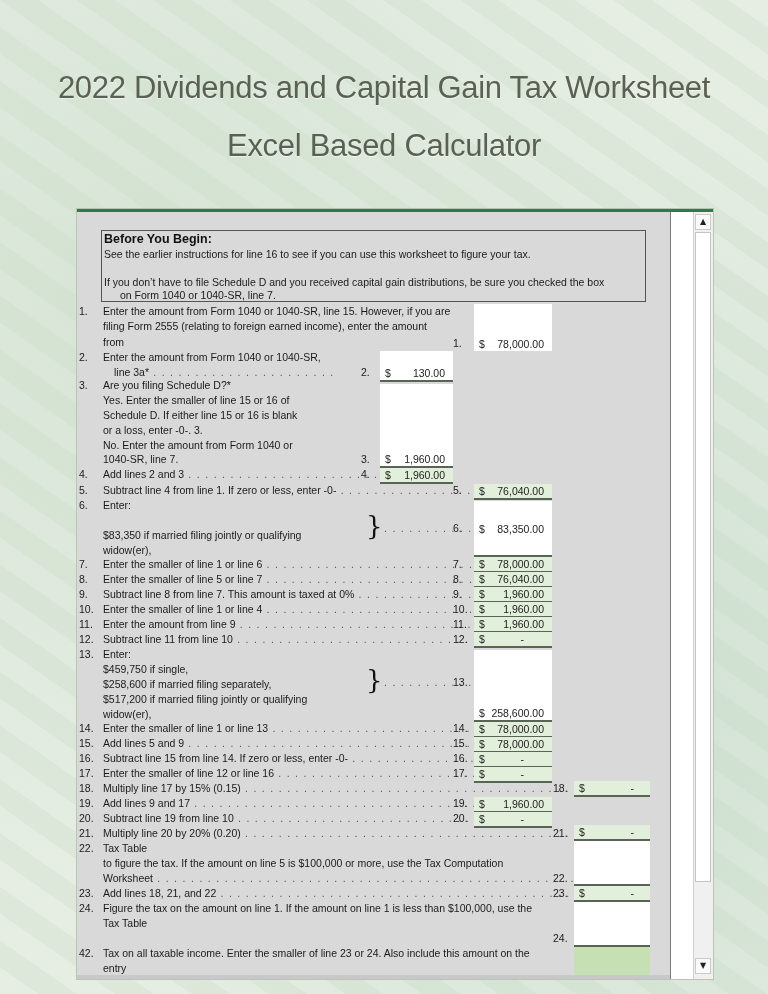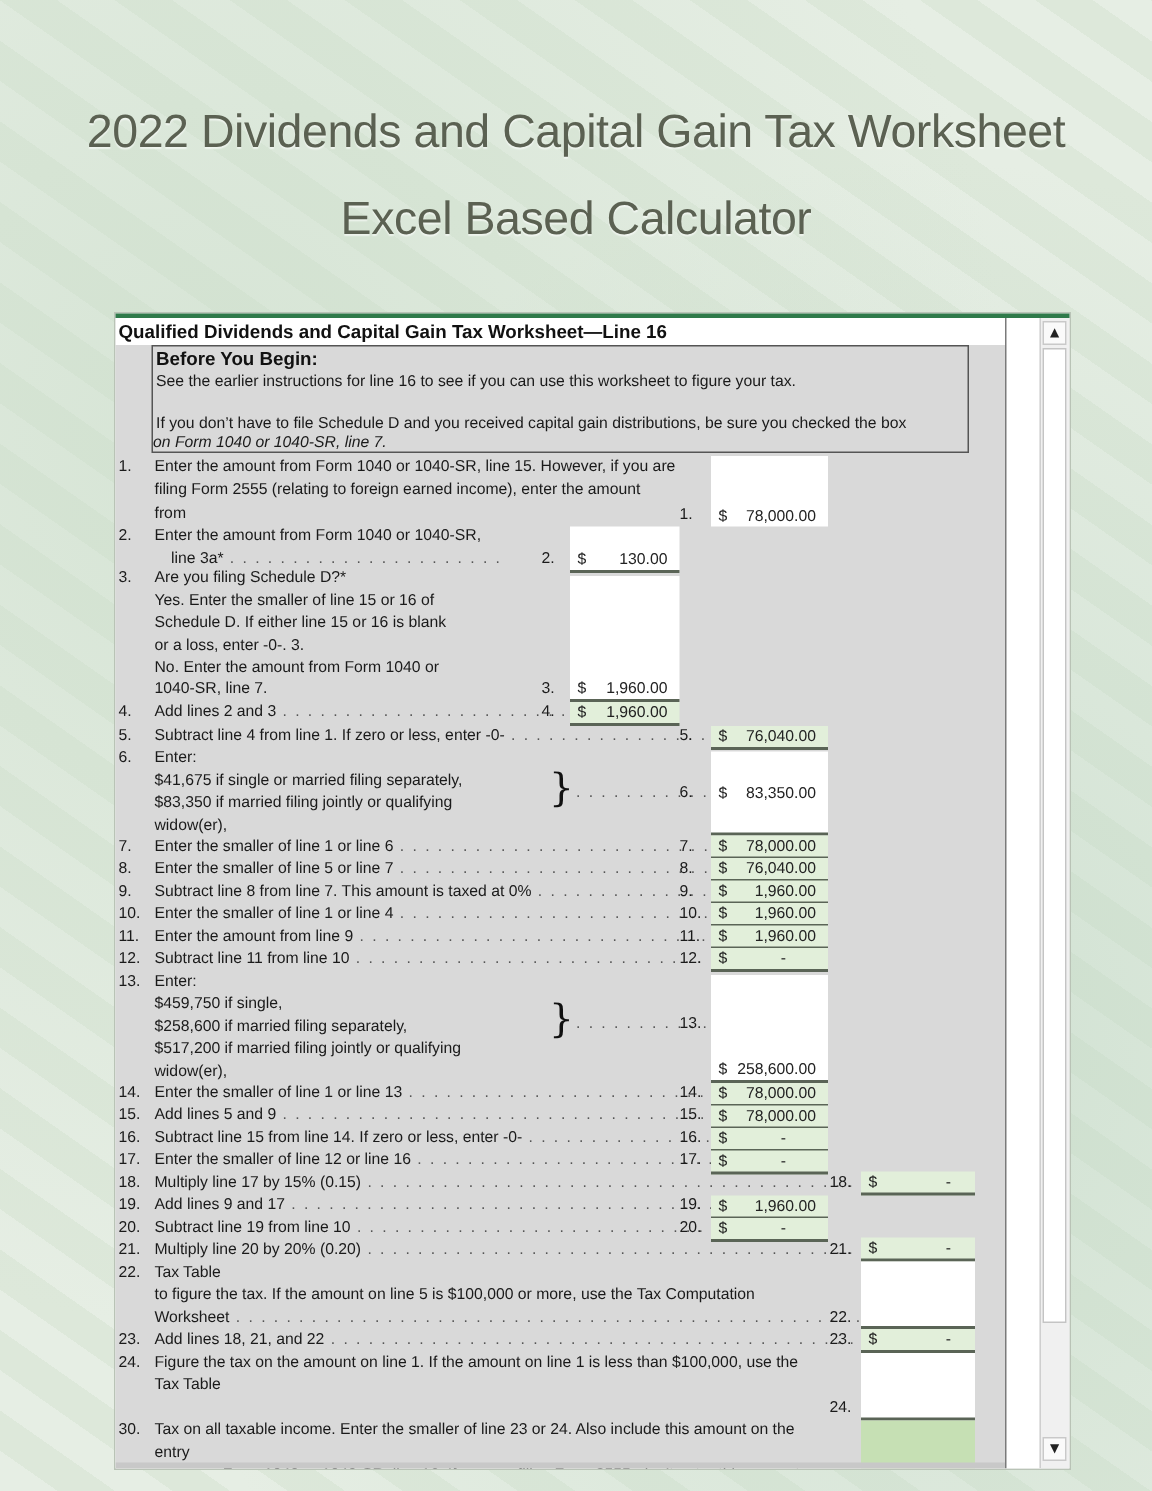--- a/index.html
+++ b/index.html
@@ -83,27 +83,26 @@
 </style>
 </head>
 <body>
 
 <div id="title1" class="title">2022 Dividends and Capital Gain Tax Worksheet</div>
 <div id="title2" class="title">Excel Based Calculator</div>
 
 <div class="sheet">
   <div class="grid-area">
 
-    <div class="hdr">Qualified Dividends and Capital Gain Tax Worksheet—Line 16</div>
 
     <div class="before-box">
       <div class="before-title">Before You Begin:</div>
       <div class="txt" style="left:2px;top:16px;">See the earlier instructions for line 16 to see if you can use this worksheet to figure your tax.</div>
       <div class="txt" style="left:2px;top:44px;">If you don’t have to file Schedule D and you received capital gain distributions, be sure you checked the box</div>
-      <div class="txt" style="left:0;top:57px;font-style:italic;">on Form 1040 or 1040-SR, line 7.</div>
+      <div class="txt" style="left:18px;top:57px;">on Form 1040 or 1040-SR, line 7.</div>
     </div>
 
     <div class="lnum" style="top:92px;">1.</div>
     <div class="txt" style="left:26px;top:92px;">Enter the amount from Form 1040 or 1040-SR, line 15. However, if you are</div>
     <div class="txt" style="left:26px;top:107px;">filing Form 2555 (relating to foreign earned income), enter the amount</div>
     <div class="txt" style="left:26px;top:123px;">from</div>
     <div class="lref" style="left:376px;top:124px;">1.</div>
     <div class="cell" style="left:397px;top:92px;width:78px;height:47px;background:#fff;">
       <span class="dollar">$</span>
       <span class="amt">78,000.00</span>
@@ -142,21 +141,20 @@
     <div class="lnum" style="top:271px;">5.</div>
     <div class="txt" style="left:26px;top:271px;"><span>Subtract line 4 from line 1. If zero or less, enter -0-</span><span class="dots"> . . . . . . . . . . . . . . . . . . . . .</span></div>
     <div class="lref" style="left:376px;top:271px;">5.</div>
     <div class="cell green" style="left:397px;top:272px;width:78px;height:16px;">
       <span class="dollar">$</span>
       <span class="amt">76,040.00</span>
     </div>
 
     <div class="lnum" style="top:286px;">6.</div>
     <div class="txt" style="left:26px;top:286px;">Enter:</div>
-    <div class="txt" style="left:26px;top:301px;">$41,675 if single or married filing separately,</div>
     <div class="txt" style="left:26px;top:316px;">$83,350 if married filing jointly or qualifying</div>
     <div class="txt" style="left:26px;top:331px;">widow(er),</div>
     <div class="brace" style="left:289px;top:301px;">}</div>
     <div class="txt dots" style="left:307px;top:309px;">. . . . . . . . . . . .</div>
     <div class="lref" style="left:376px;top:309px;">6.</div>
     <div class="cell" style="left:397px;top:289px;width:78px;height:56px;background:#fff;border-bottom:2px solid #5a6456;">
       <span class="dollar" style="bottom:19px;">$</span>
       <span class="amt" style="bottom:19px;">83,350.00</span>
     </div>
 
@@ -300,21 +298,21 @@
         <span class="dollar">$</span>
         <span class="amt" style="right:16px;">-</span>
       </div>
 
     <div class="lnum" style="top:689px;">24.</div>
     <div class="txt" style="left:26px;top:689px;">Figure the tax on the amount on line 1. If the amount on line 1 is less than $100,000, use the</div>
     <div class="txt" style="left:26px;top:704px;">Tax Table</div>
     <div class="lref" style="left:476px;top:719px;">24.</div>
     <div class="cell white" style="left:497px;top:690px;width:76px;height:45px;"></div>
 
-    <div class="lnum" style="top:734px;">30.</div>
+    <div class="lnum" style="top:734px;">42.</div>
     <div class="txt" style="left:26px;top:734px;">Tax on all taxable income. Enter the smaller of line 23 or 24. Also include this amount on the</div>
     <div class="txt" style="left:26px;top:749px;">entry</div>
     <div class="txt" style="left:26px;top:764px;">space on Form 1040 or 1040-SR, line 16. If you are filing Form 2555, don’t enter this amount on</div>
     <div class="cell big-green" style="left:497px;top:735px;width:76px;height:32px;"></div>
 
     <div class="bottom-rule"></div>
   </div>
 
   <div class="white-col"></div>
 

